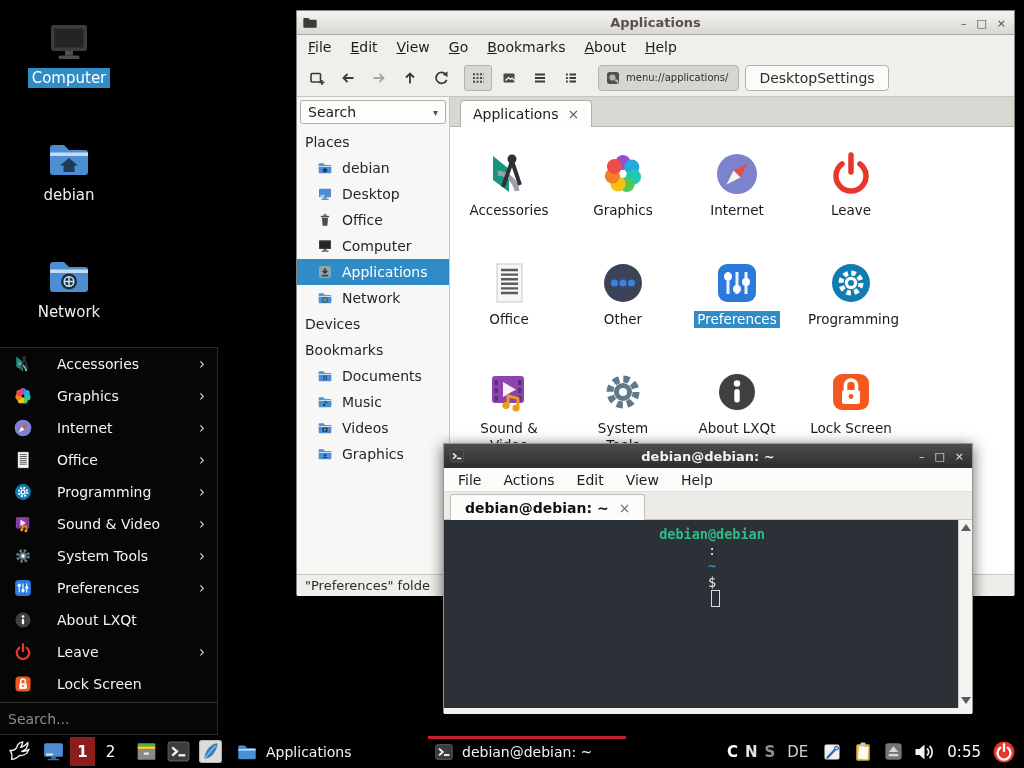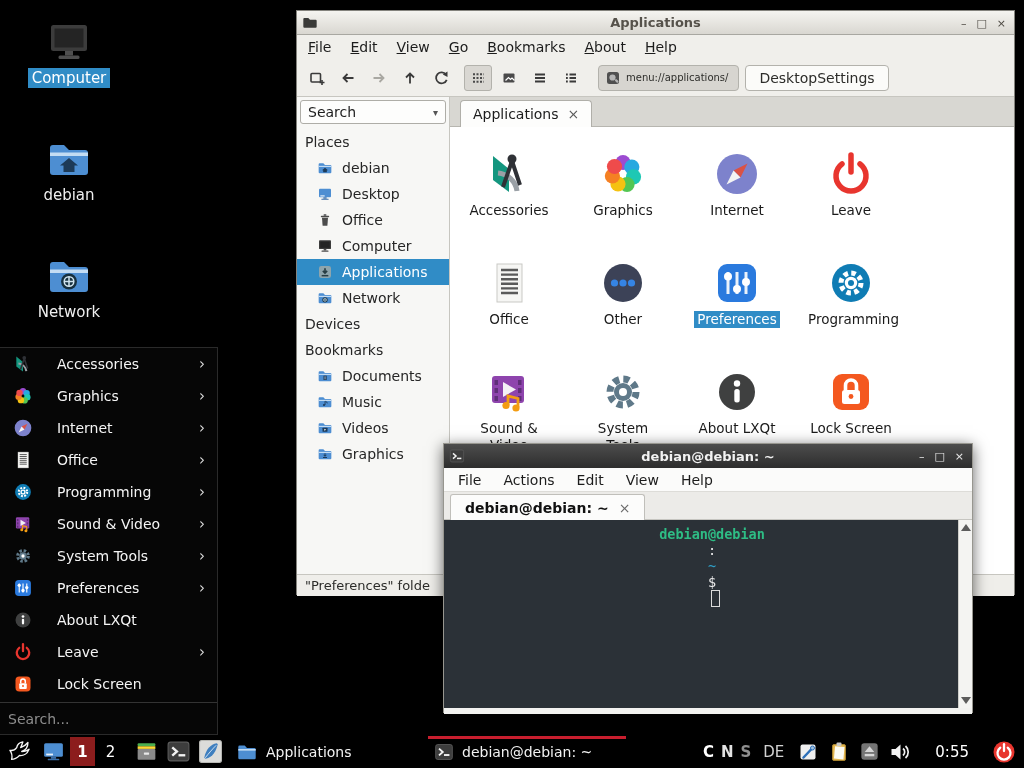--- a/index.html
+++ b/index.html
@@ -92,21 +92,21 @@
   .p-btn { display:flex; align-items:center; justify-content:center; }
   .ws { width:25px; height:29px; display:flex; align-items:center; justify-content:center; color:#fff; font-size:15px; margin-left:3px; }
   .ws.active { background:#8c1d1d; font-weight:bold; }
   .task { position:relative; height:33px; display:flex; align-items:center; gap:8px; padding:0 6px; width:198px; }
   .task .tlabel { color:#f2f2f2; font-size:14px; white-space:nowrap; overflow:hidden; }
   .task .aline { position:absolute; left:0; right:0; top:1px; height:3px; background:#c81e2e; }
   .tray { margin-left:auto; display:flex; align-items:center; gap:7px; }
   .kbd { font-weight:bold; font-size:15px; }
   .kbd.c { color:#ffffff; } .kbd.n { color:#e2e2e2; } .kbd.s { color:#8f8f8f; }
   .layout { color:#d2d2d2; font-size:15px; margin:0 5px; }
-  .clock { color:#fff; font-size:15px; margin:0 16px; }
+  .clock { color:#fff; font-size:15px; margin:0 4px; }
 </style>
 </head>
 <body>
 
 <svg class="hidden-defs" aria-hidden="true">
   <defs>
     <symbol id="sym-accessories" viewBox="0 0 48 48">
       <path d="M8 6 L24 19 L24 42 L8 30 Z" fill="#14967f"></path>
       <path d="M32 41 A21 21 0 0 0 13 23" stroke="#9aa0a6" stroke-width="5" fill="none"></path>
       <path d="M27 11 L18 37 M27 11 L35 35" stroke="#2f3136" stroke-width="4" fill="none"></path>

